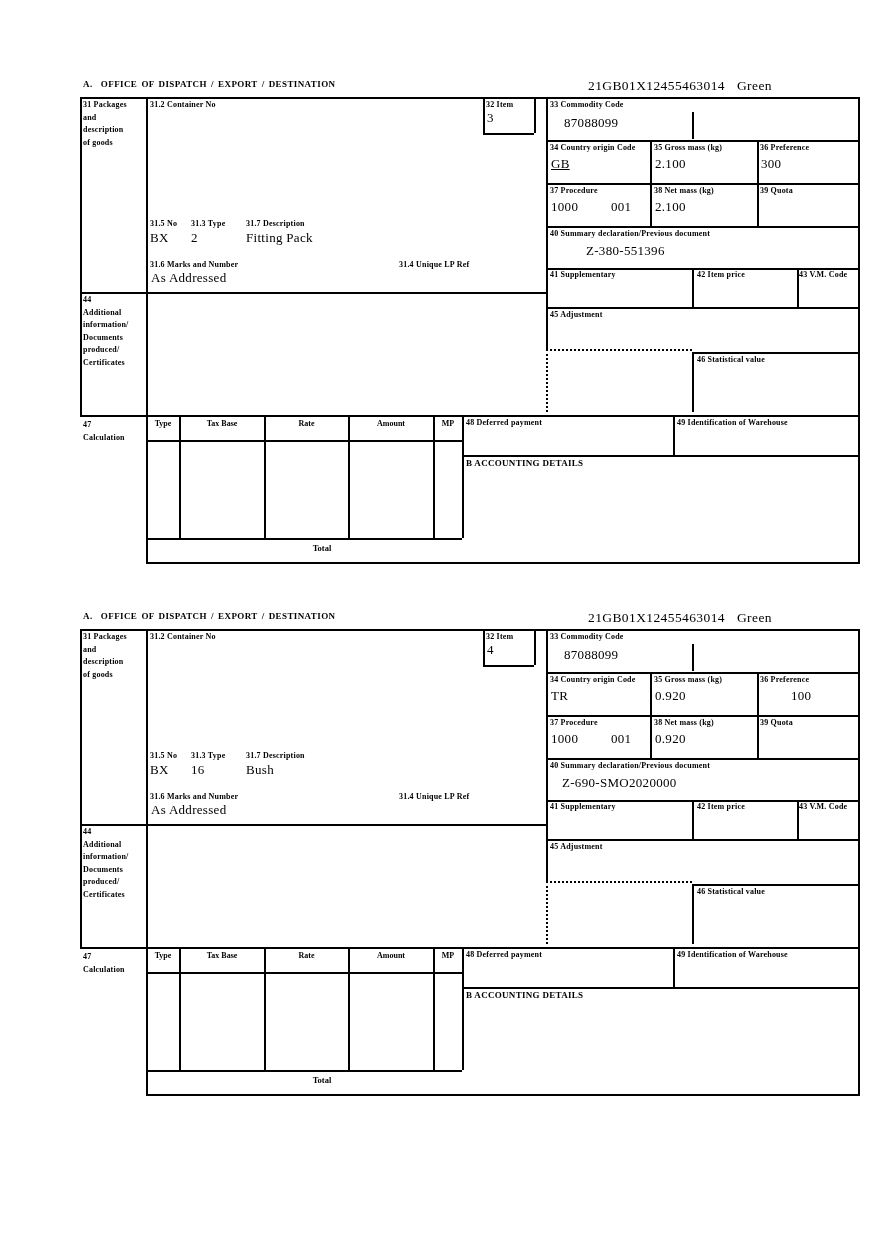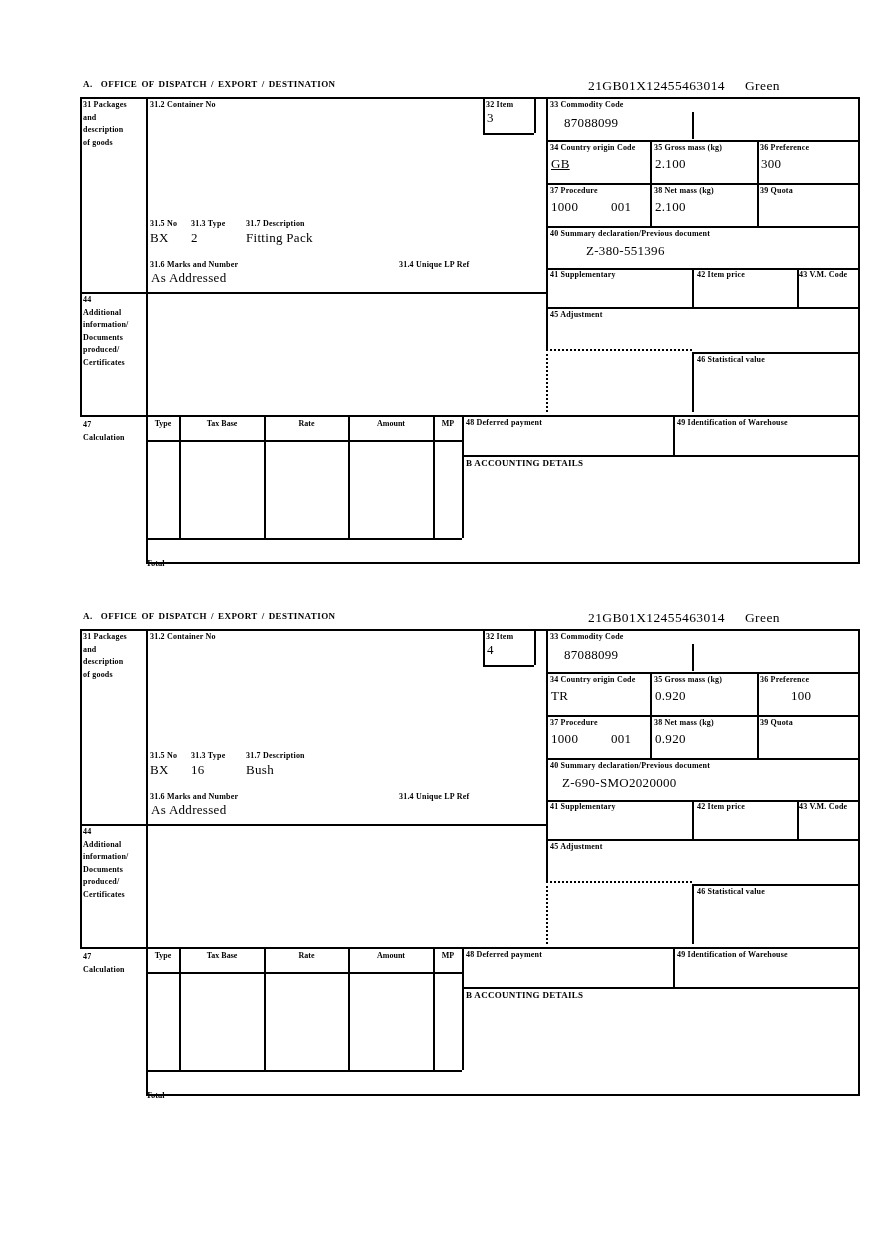--- a/index.html
+++ b/index.html
@@ -9,25 +9,25 @@
   
   .hl{position:absolute;height:0;border-top:2px solid #000;}
   .vl{position:absolute;width:0;border-left:2px solid #000;}
   .hd{position:absolute;height:0;border-top:2px dotted #000;}
   .vd{position:absolute;width:0;border-left:2px dotted #000;}
   
   .lbl{position:absolute;font-size:8px;font-weight:bold;white-space:pre;letter-spacing:0.2px;}
   .val{position:absolute;font-size:13px;white-space:pre;letter-spacing:0.3px;}
   .office{position:absolute;font-size:9px;font-weight:bold;white-space:pre;letter-spacing:0.4px;word-spacing:1.5px;}
   .ref{position:absolute;font-size:13.5px;white-space:pre;letter-spacing:0.4px;}
-  .ref .status{margin-left:20px;}
+  .ref .status{margin-left:12px;}
   .blk{position:absolute;font-size:8px;font-weight:bold;line-height:12.6px;letter-spacing:0.2px;}
   .colhdr{position:absolute;top:419px;font-size:8px;font-weight:bold;text-align:center;}
   .blbl{position:absolute;font-size:9px;font-weight:bold;letter-spacing:0.3px;white-space:pre;}
-  .total{position:absolute;left:146px;width:352px;top:558px;font-size:8.5px;font-weight:bold;text-align:left;}
+  .total{position:absolute;left:146px;width:352px;top:543px;font-size:8.5px;font-weight:bold;text-align:center;}
 </style>
 </head>
 <body>
 
 <div class="page">
 
   <section class="form" style="top:0;">
     <div class="office" style="left:83px;top:79px;">A.  OFFICE OF DISPATCH / EXPORT / DESTINATION</div>
     <div class="ref" style="left:588px;top:78px;"><span>21GB01X12455463014</span><span class="status">Green</span></div>
 

